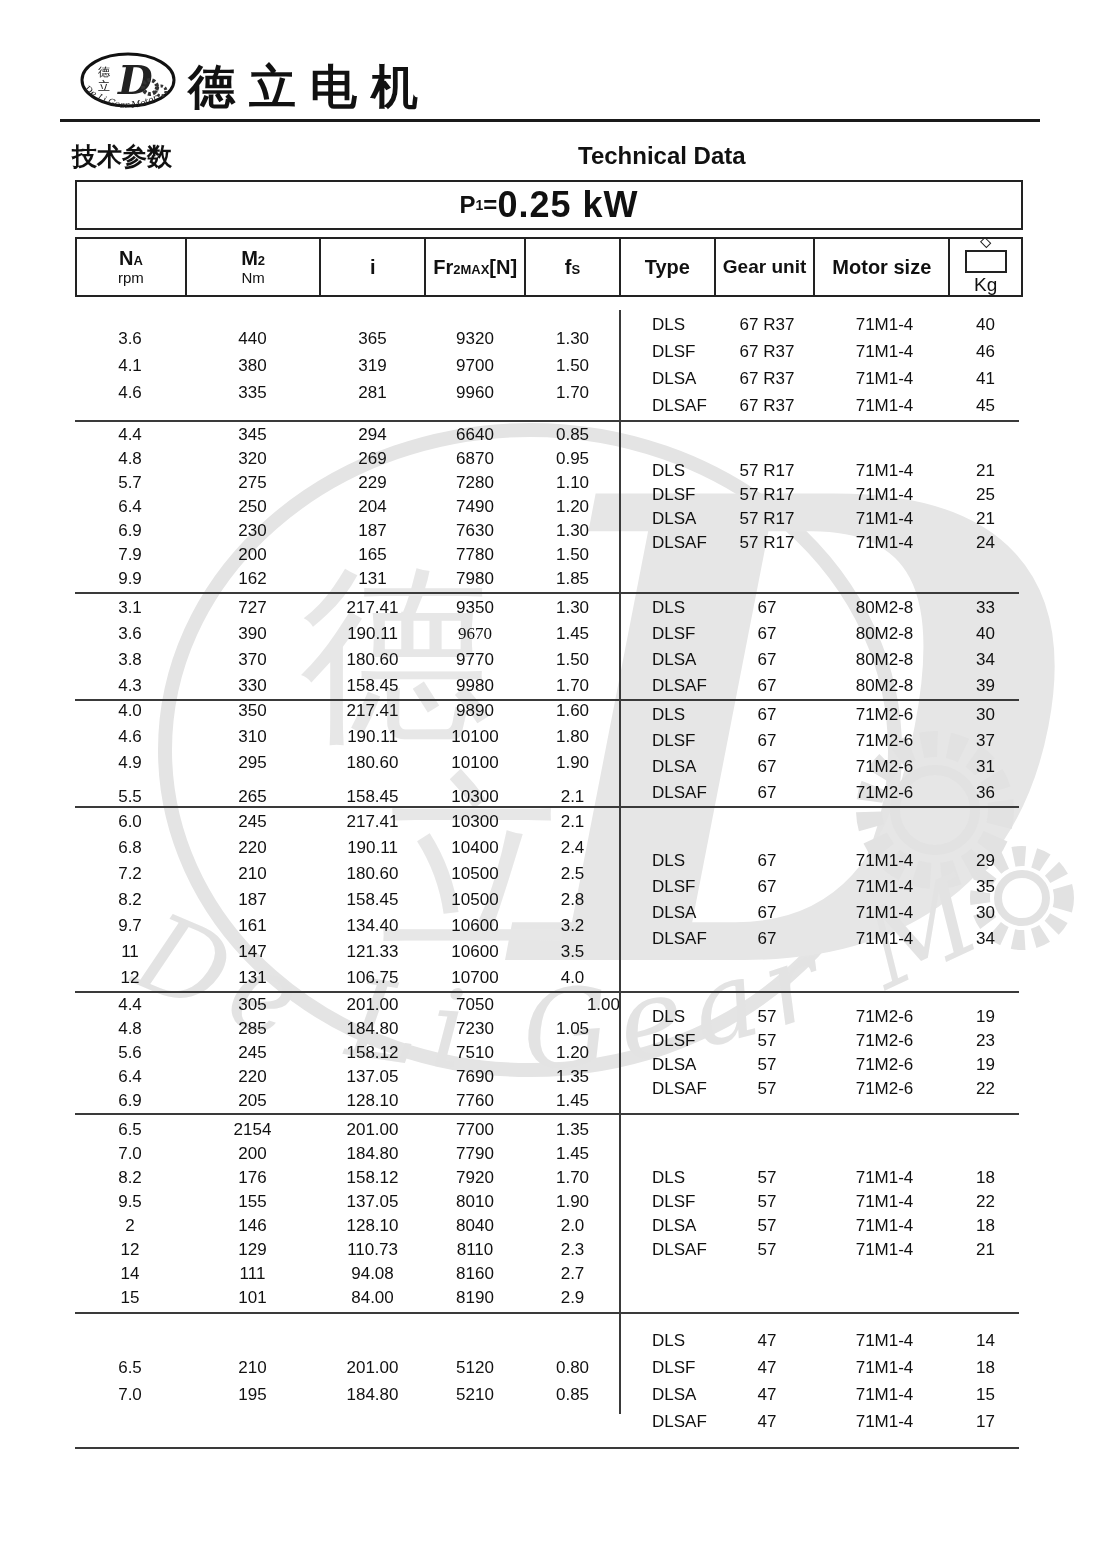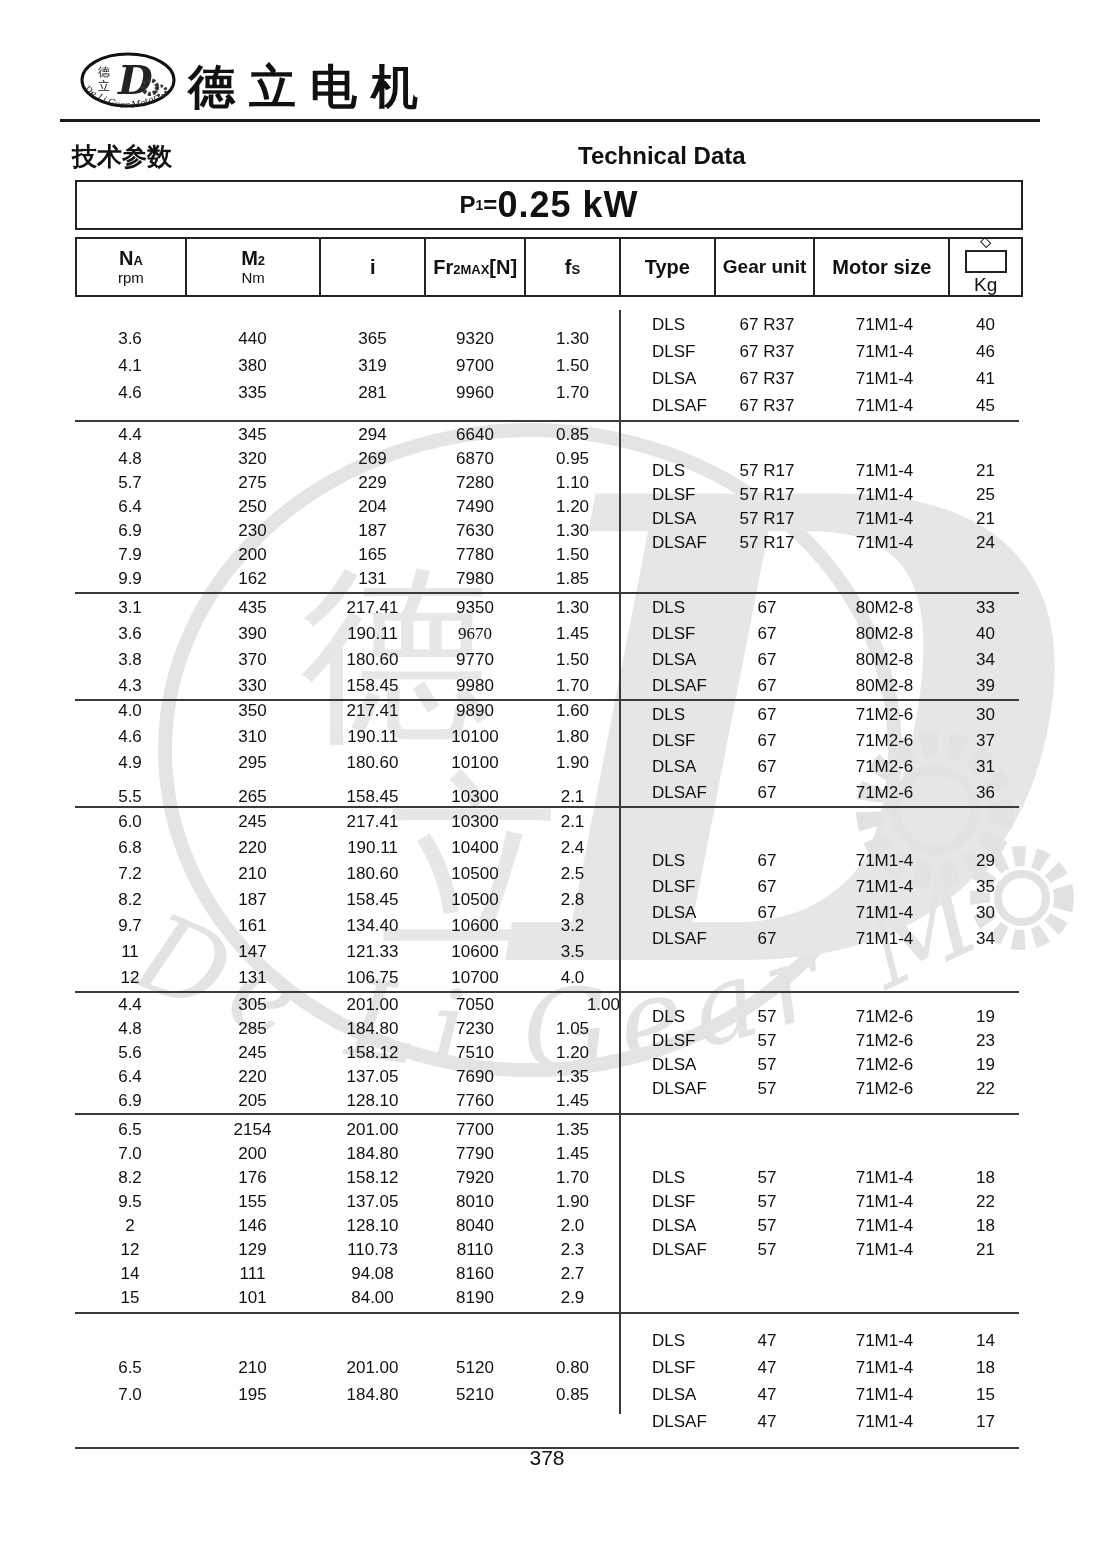--- a/index.html
+++ b/index.html
@@ -259,21 +259,21 @@
             <div class="tcell" style="width: 135px;">71M1-4</div>
             <div class="tcell" style="width: 67px;">24</div>
           </div>
         </div>
         <div class="divider"></div>
       </div>
       <div class="group" style="height: 105px;">
         <div class="gcol gleft">
           <div class="trow" style="height: 26px; line-height: 26px;">
             <div class="tcell" style="width: 110px;">3.1</div>
-            <div class="tcell" style="width: 135px;">435</div>
+            <div class="tcell" style="width: 135px;">727</div>
             <div class="tcell" style="width: 105px;">217.41</div>
             <div class="tcell" style="width: 100px;">9350</div>
             <div class="tcell" style="width: 95px;">1.30</div>
           </div>
           <div class="trow" style="height: 26px; line-height: 26px;">
             <div class="tcell" style="width: 110px;">3.6</div>
             <div class="tcell" style="width: 135px;">390</div>
             <div class="tcell" style="width: 105px;">190.11</div>
             <div class="tcell" style="width: 100px; font-family: Liberation Serif, serif;">9670</div>
             <div class="tcell" style="width: 95px;">1.45</div>
@@ -653,14 +653,13 @@
             <div class="tcell type-cell" style="width: 95px;">DLSAF</div>
             <div class="tcell" style="width: 100px;">47</div>
             <div class="tcell" style="width: 135px;">71M1-4</div>
             <div class="tcell" style="width: 67px;">17</div>
           </div>
         </div>
         <div class="divider short"></div>
       </div>
     </div>
 
-  <div class="pageno">378</div>
 </div>
 
 </body></html>

